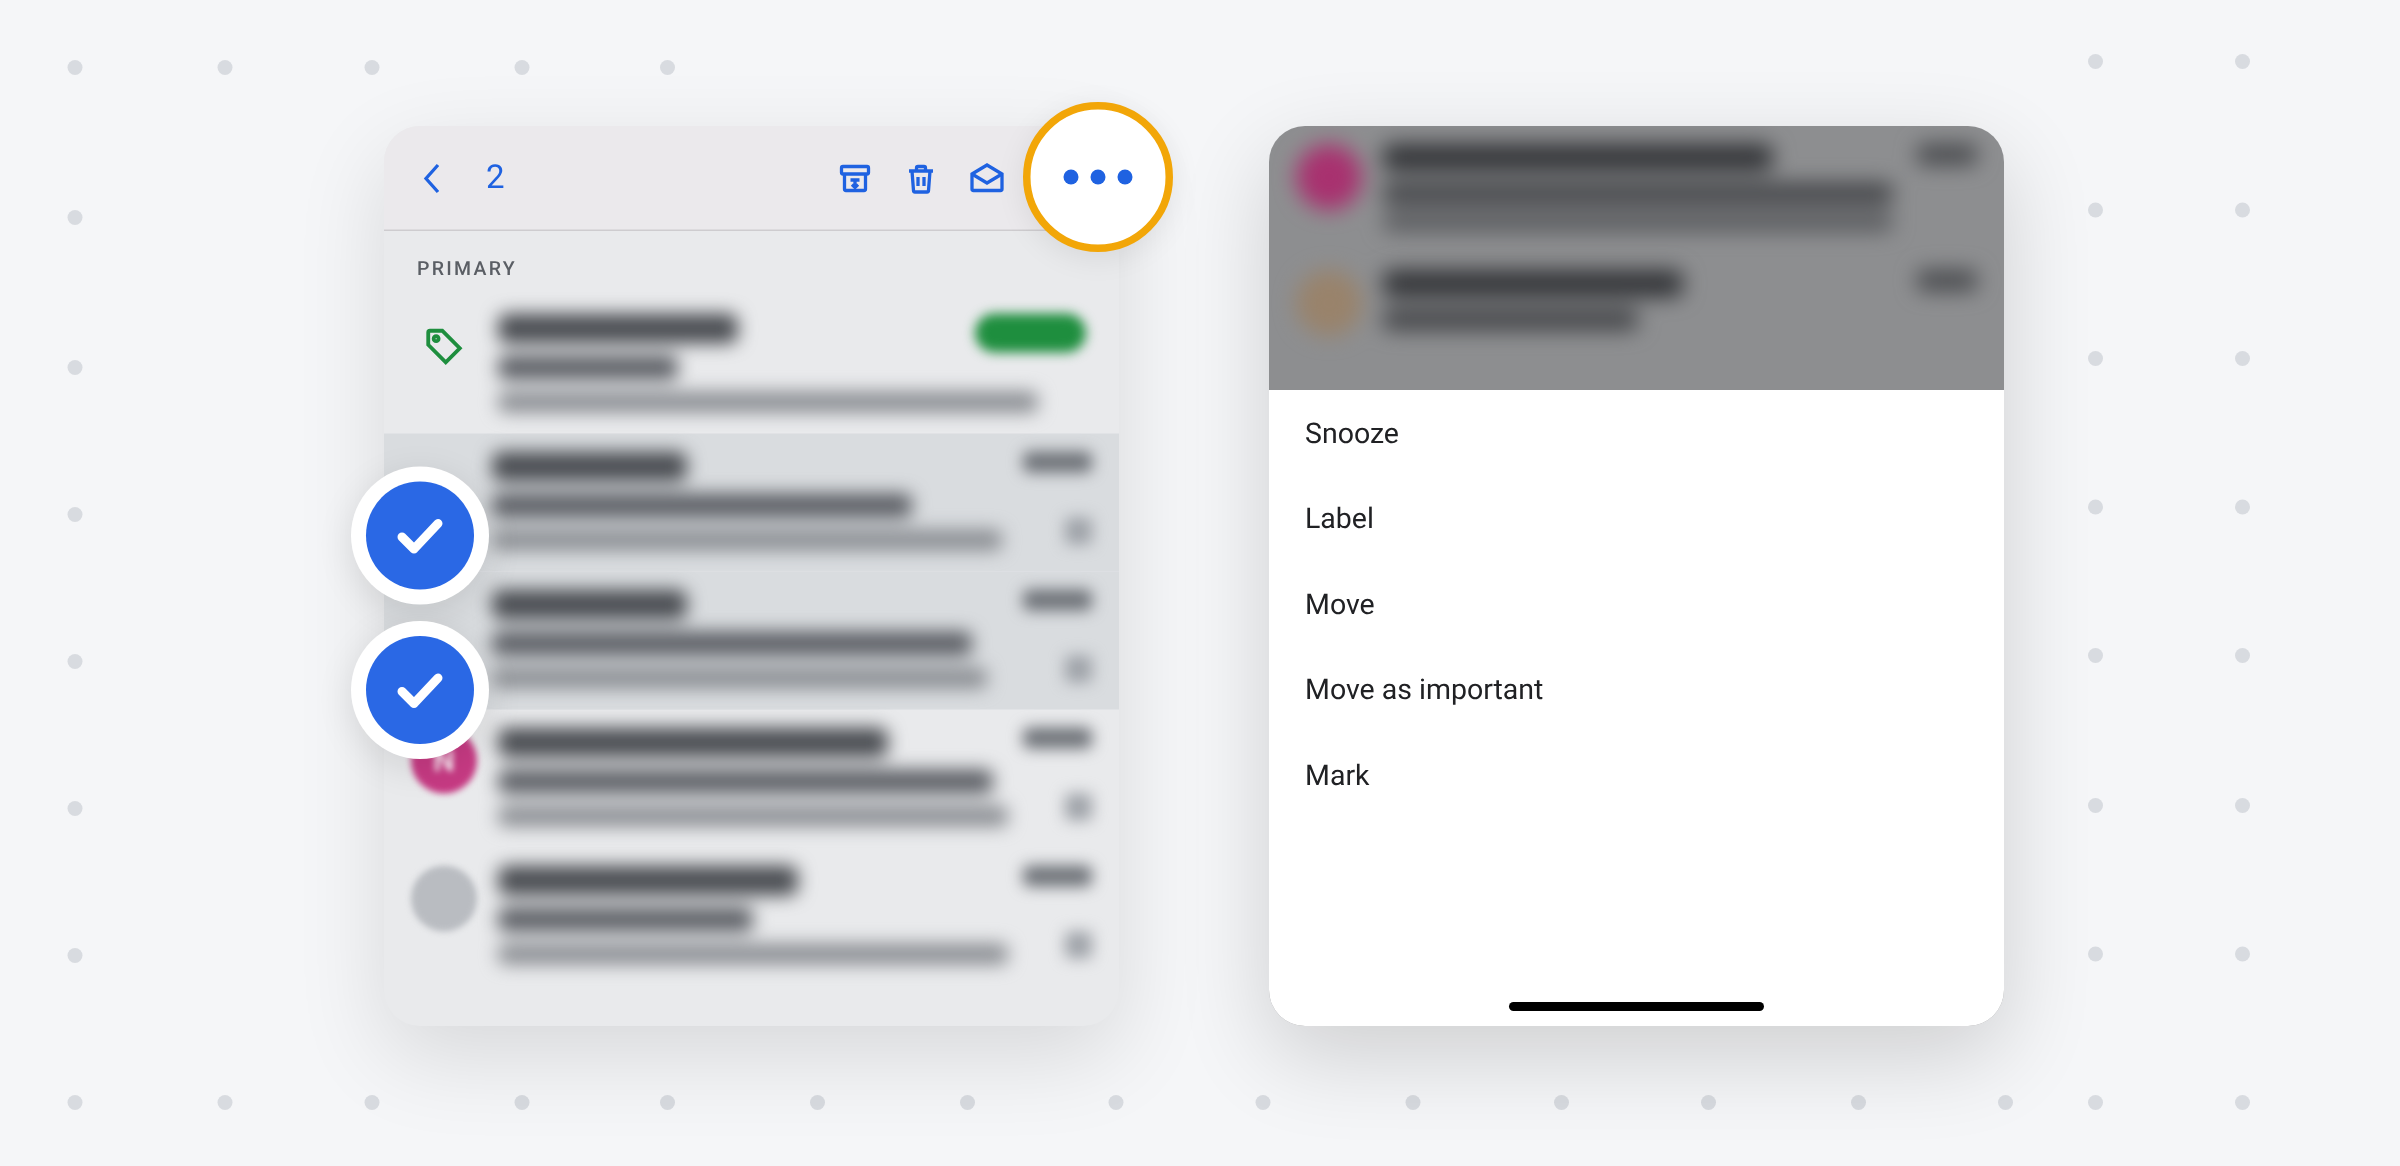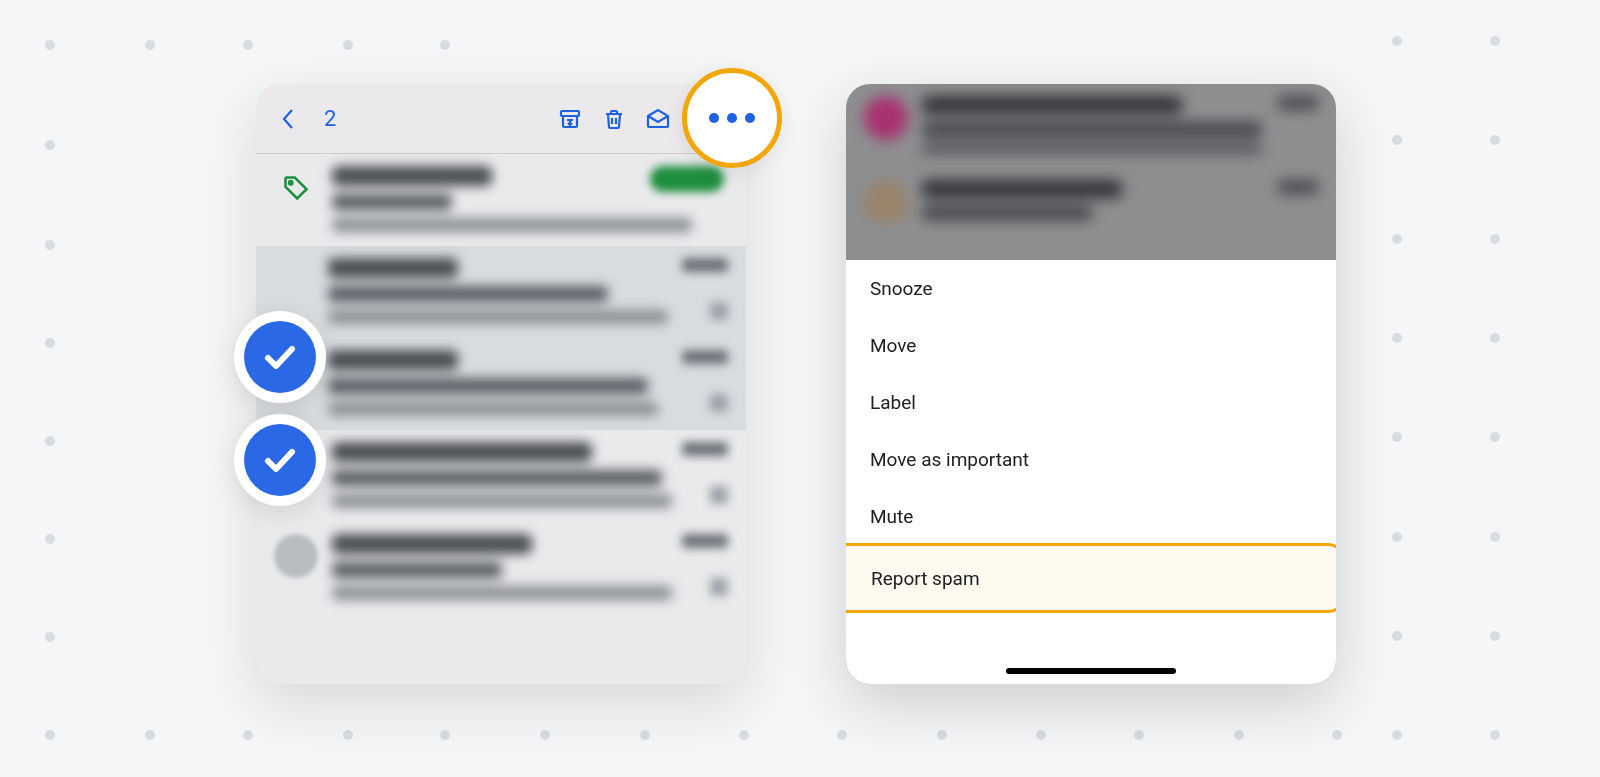--- a/index.html
+++ b/index.html
@@ -231,20 +231,21 @@
     </div>
     <div class="top-icon">
       <svg width="26" height="24" viewBox="0 0 26 24">
           <path d="M3 9l10-6 10 6v10a1 1 0 0 1-1 1H4a1 1 0 0 1-1-1z"></path>
           <polyline points="3,9 13,15 23,9"></polyline>
         </svg>
     </div>
     <div style="width:52px"></div>
   </div>
 
+  <div class="section-header">PRIMARY</div>
 
   <div class="row">
     <div class="tag-icon">
       <svg width="28" height="28" viewBox="0 0 24 24">
           <path d="M3 11V4a1 1 0 0 1 1-1h7l10 10-8 8z"></path>
           <circle cx="7.5" cy="7.5" r="1.4"></circle>
         </svg>
     </div>
     <div class="row-body">
       <div class="blur-text">
@@ -356,27 +357,22 @@
     <div class="dim-avatar" style="background:#b49a7e"></div>
     <div style="flex:1">
       <div style="height:18px;width:200px;background:#3a3c40;border-radius:6px;margin-bottom:8px"></div>
       <div style="height:14px;width:170px;background:#4d4f53;border-radius:5px"></div>
     </div>
     <div style="width:40px;height:14px;background:#55575b;border-radius:4px"></div>
   </div>
 
   <div class="sheet">
     <div class="sheet-item"><span>Snooze</span></div>
+    <div class="sheet-item"><span>Label</span></div>
     <div class="sheet-item"><span>Move</span></div>
-    <div class="sheet-item"><span>Label</span></div>
     <div class="sheet-item"><span>Move as important</span></div>
-    <div class="sheet-item"><span>Mute</span></div>
-
-    <div style="position:relative; height:70px;">
-      <div class="sheet-highlight" style="top:-2px">
-        <span>Report spam</span>
-      </div>
-    </div>
+    <div class="sheet-item"><span>Mark</span></div>
+
 
 
     <div class="home-indicator"></div>
   </div>
 </div>
 
 </body></html>

